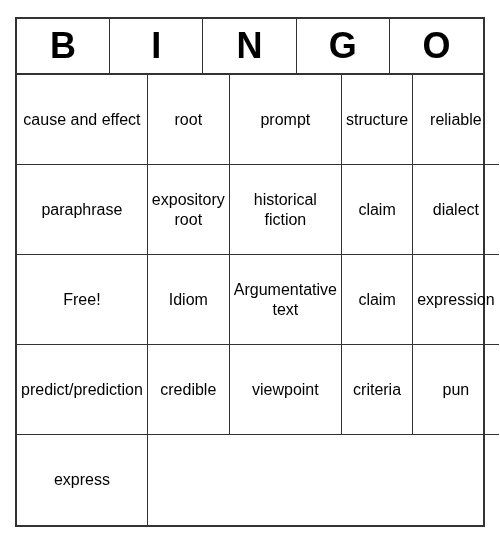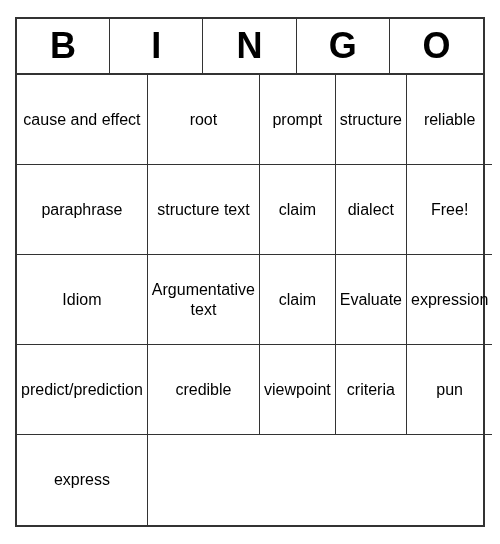--- a/index.html
+++ b/index.html
@@ -93,42 +93,42 @@
       <div class="bingo-cell">
         <span class="medium">structure</span>
       </div>
       <div class="bingo-cell">
         <span class="medium">reliable</span>
       </div>
       <div class="bingo-cell">
         <span class="small">paraphrase</span>
       </div>
       <div class="bingo-cell">
-        <span class="small">structure text</span>
+        <span class="small">expository root</span>
+      </div>
+      <div class="bingo-cell">
+        <span class="small">historical fiction</span>
       </div>
       <div class="bingo-cell">
         <span class="xlarge">claim</span>
       </div>
       <div class="bingo-cell">
         <span class="medium">dialect</span>
       </div>
       <div class="bingo-cell">
         <span class="large">Free!</span>
       </div>
       <div class="bingo-cell">
         <span class="large">Idiom</span>
       </div>
       <div class="bingo-cell">
         <span class="small">Argumentative text</span>
       </div>
       <div class="bingo-cell">
         <span class="large">claim</span>
-      </div>
-      <div class="bingo-cell">
-        <span class="medium">Evaluate</span>
       </div>
       <div class="bingo-cell">
         <span class="small">expression</span>
       </div>
       <div class="bingo-cell">
         <span class="small">predict/prediction</span>
       </div>
       <div class="bingo-cell">
         <span class="medium">credible</span>
       </div>

